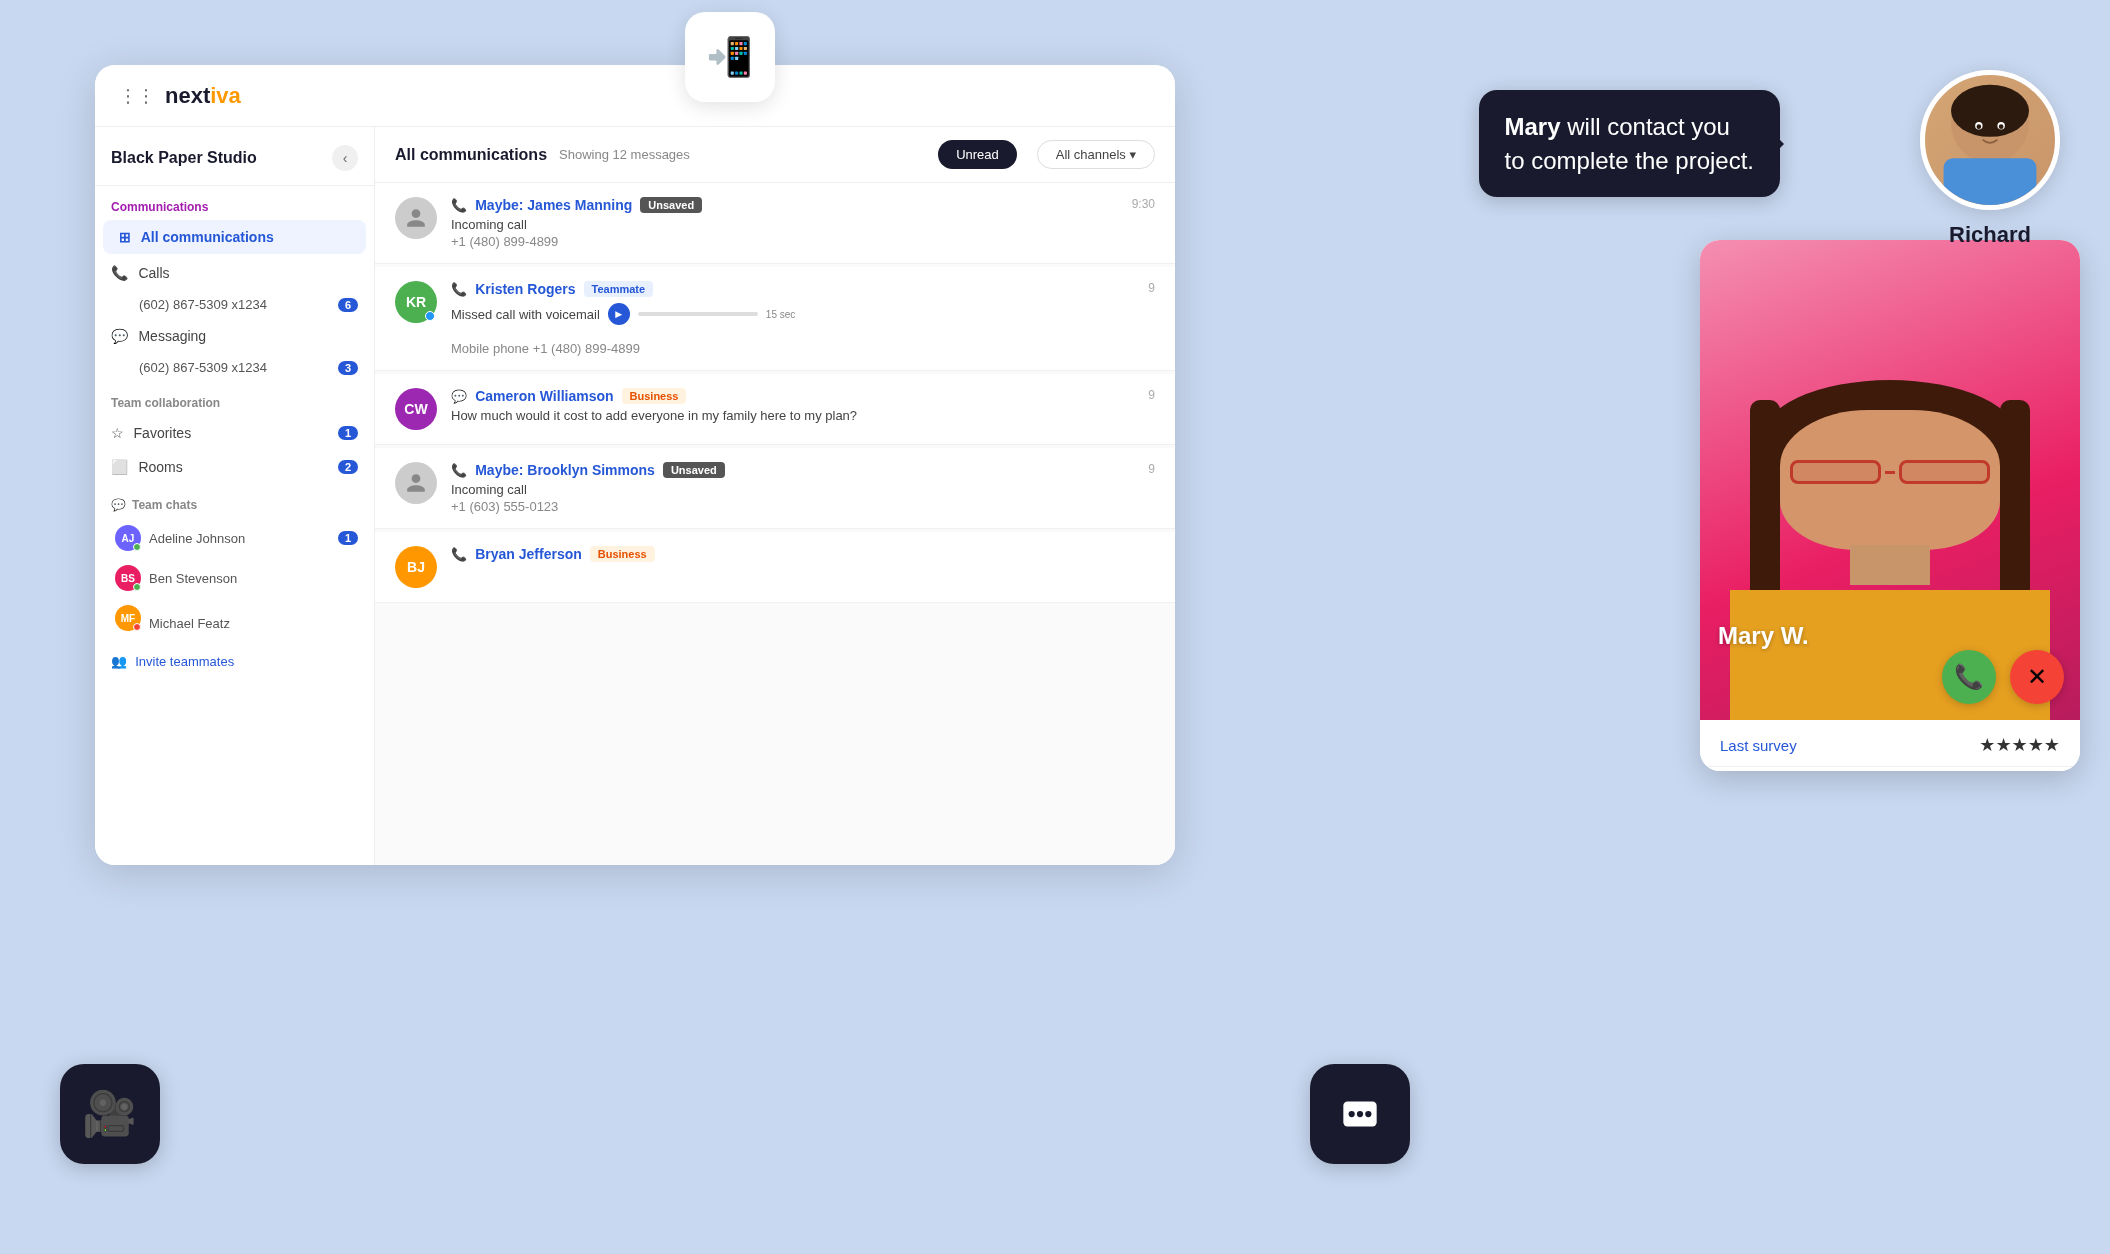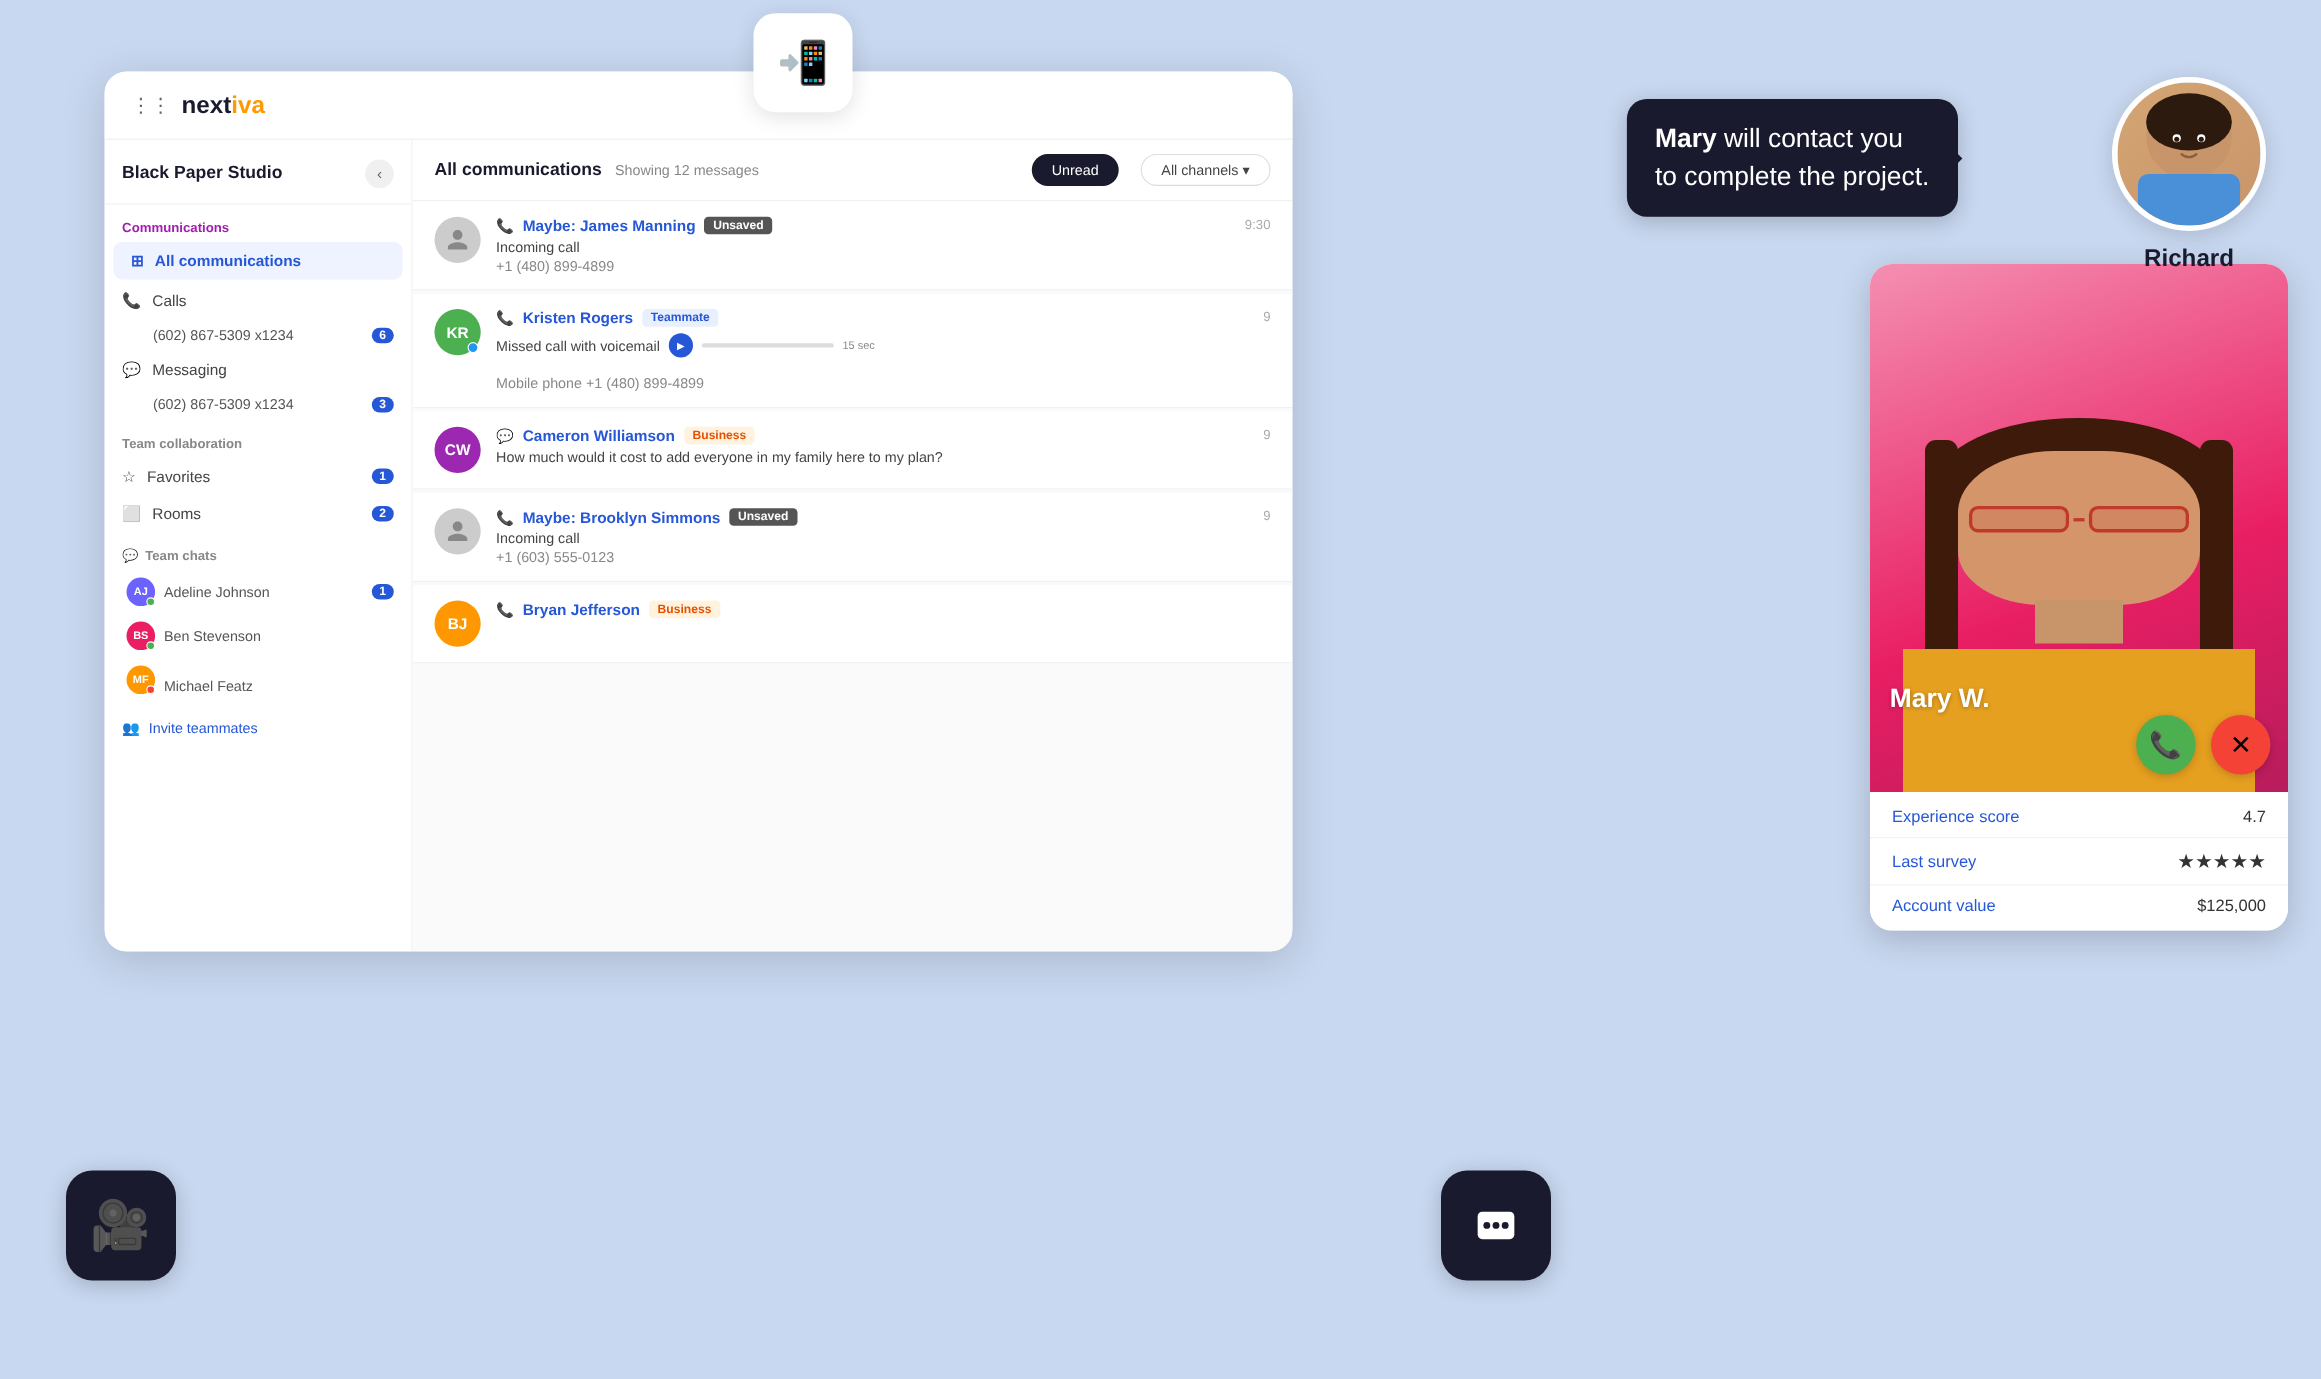--- a/index.html
+++ b/index.html
@@ -96,30 +96,22 @@
         📞
       </div>
       <div style="width:54px;height:54px;border-radius:50%;background:#f44336;display:flex;align-items:center;justify-content:center;font-size:24px;cursor:pointer;box-shadow:0 2px 8px rgba(0,0,0,0.2);">
         ✕
       </div>
     </div>
   </div>
 
   <div style="padding:4px 0;background:#fff;">
     <div style="display:flex;justify-content:space-between;align-items:center;padding:10px 20px;border-bottom:1px solid #f0f0f0;">
-      <span style="font-size:15px;color:#2557d6;">Experience score</span>
-      <span style="font-size:15px;color:#333;font-weight:500;">4.7</span>
-    </div>
-    <div style="display:flex;justify-content:space-between;align-items:center;padding:10px 20px;border-bottom:1px solid #f0f0f0;">
       <span style="font-size:15px;color:#2557d6;">Last survey</span>
       <span style="font-size:18px;color:#333;">★★★★★</span>
-    </div>
-    <div style="display:flex;justify-content:space-between;align-items:center;padding:10px 20px;">
-      <span style="font-size:15px;color:#2557d6;">Account value</span>
-      <span style="font-size:15px;color:#333;font-weight:500;">$125,000</span>
     </div>
   </div>
 </div>
 
 <div style="position:absolute;top:65px;left:95px;width:1080px;height:800px;background:#fff;border-radius:20px;box-shadow:0 8px 40px rgba(0,0,0,0.15);overflow:hidden;display:flex;flex-direction:column;">
 
   <div style="display:flex;align-items:center;padding:0 24px;height:62px;border-bottom:1px solid #eee;background:#fff;flex-shrink:0;">
     <span style="margin-right:10px;color:#666;font-size:18px;">⋮⋮</span>
     <div style="display:flex;align-items:center;font-size:22px;font-weight:700;">
       <span style="color:#1a1a2e;">next</span>

